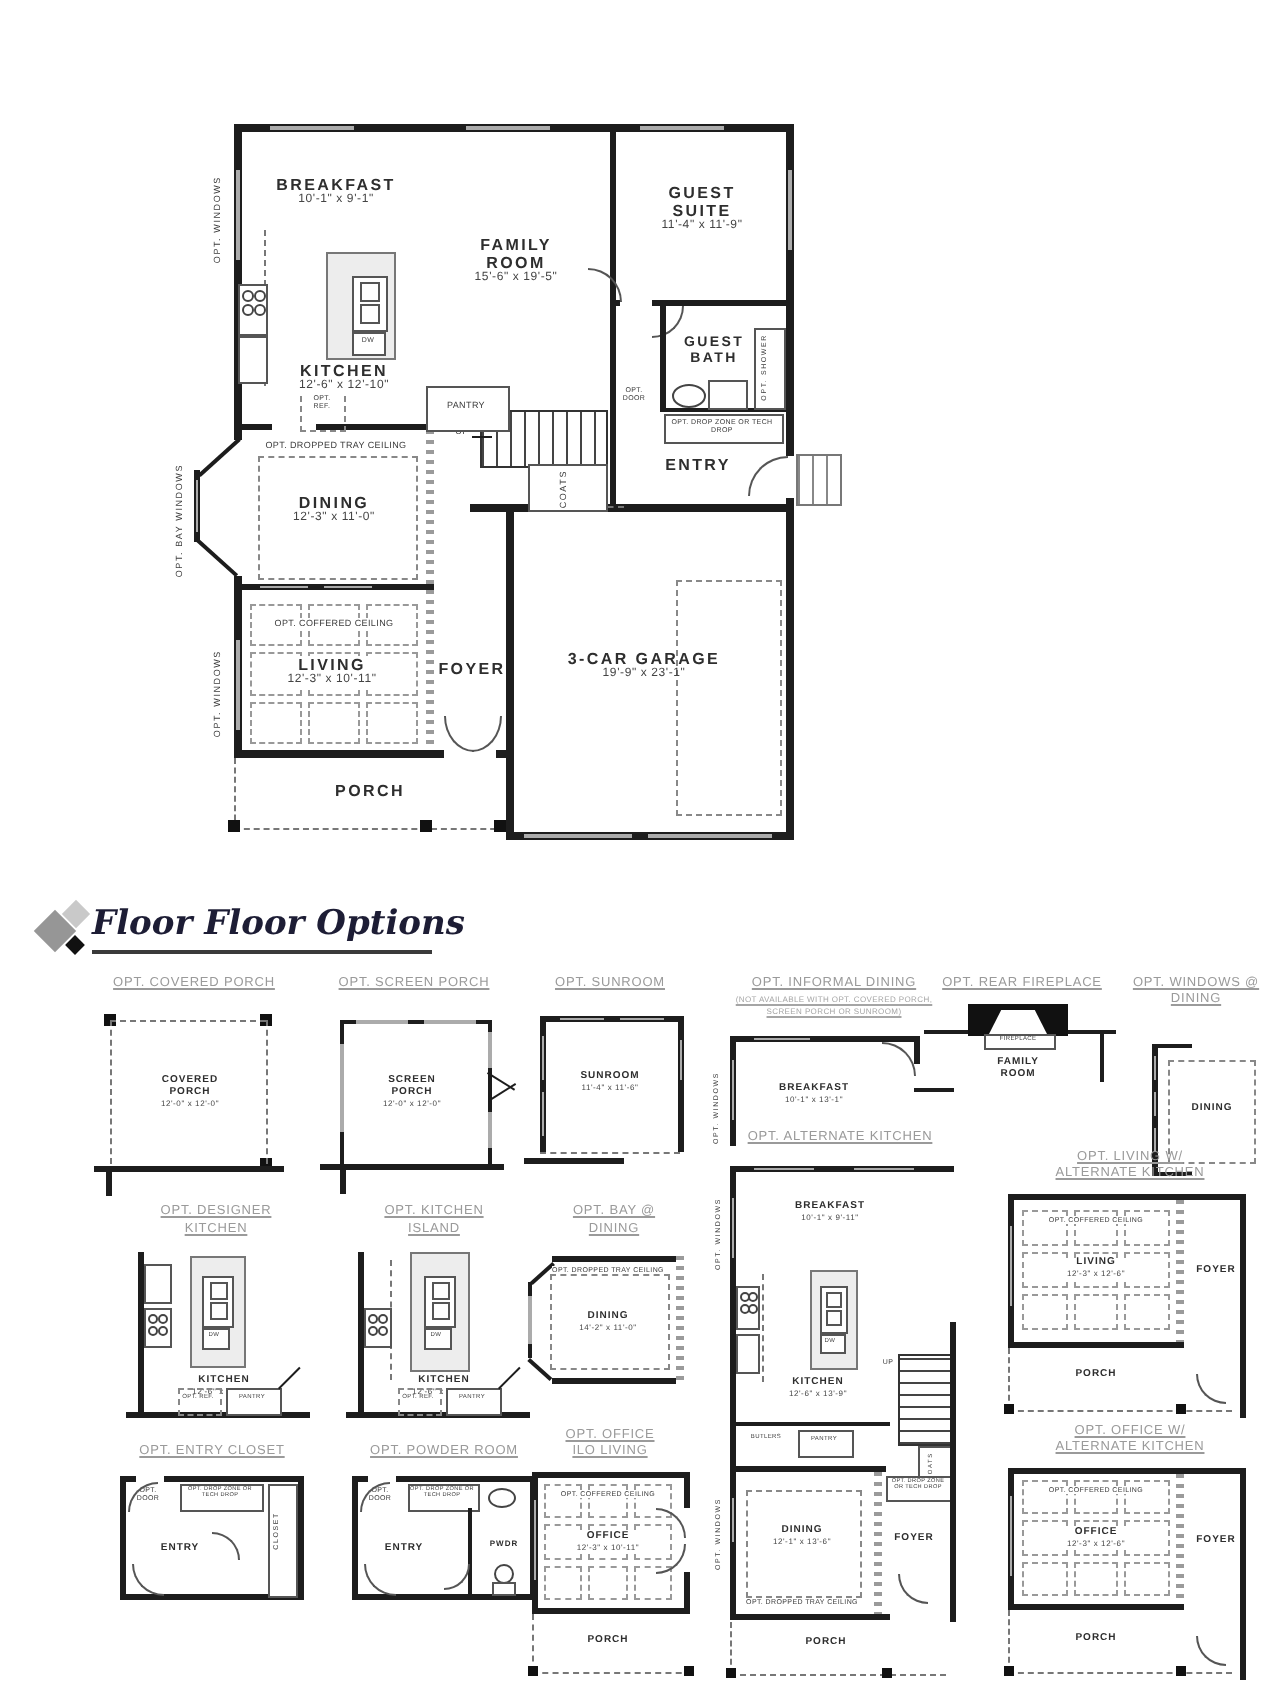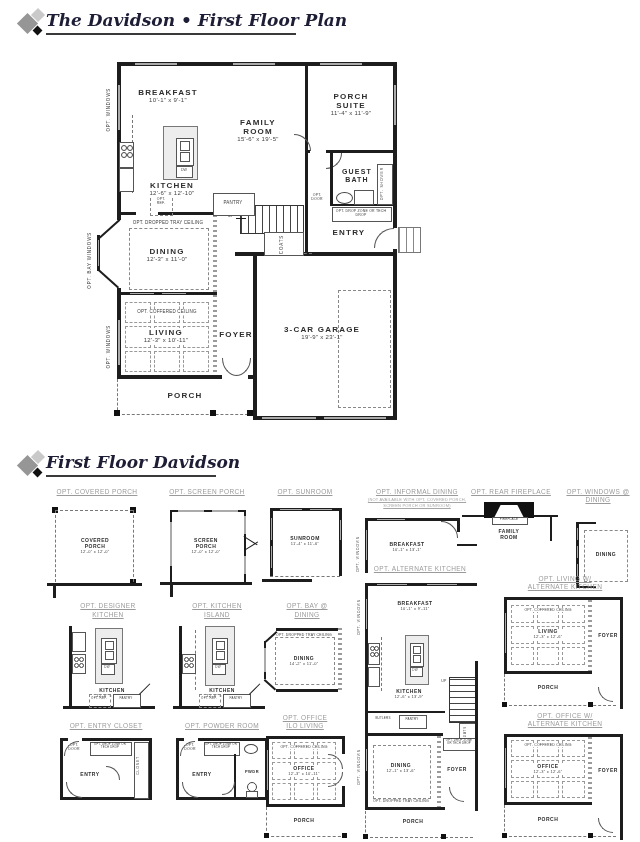--- a/index.html
+++ b/index.html
@@ -49,27 +49,20 @@
   .opt-note{position:absolute;font-size:4px;letter-spacing:.2px;color:#a5a5a5;text-align:center;
             transform:translateX(-50%);white-space:nowrap;text-decoration:underline;}
   .mini{position:absolute;}
   .circ{position:absolute;border:1px solid #444;border-radius:50%;}
 </style>
 </head>
 <body>
 
 <div class="page">
 
-  <div class="abs" style="left:0;top:0;width:640px;height:46px;">
-    <div class="diamond" style="left:20px;top:16px;width:15px;height:15px;background:#969696;"></div>
-    <div class="diamond" style="left:33px;top:10px;width:10px;height:10px;background:#c9c9c9;"></div>
-    <div class="diamond" style="left:34px;top:27px;width:7px;height:7px;background:#111;"></div>
-    <div class="sec-title" style="left:46px;top:10px;">The Davidson • First Floor Plan</div>
-    <div class="rule" style="left:46px;top:33px;width:250px;height:2px;"></div>
-  </div>
 
   <div>
 
     <div class="w" style="left:117px;top:62px;width:280px;height:4px;"></div>
     <div class="win" style="left:135px;top:63px;width:42px;height:2px;"></div>
     <div class="win" style="left:233px;top:63px;width:42px;height:2px;"></div>
     <div class="win" style="left:320px;top:63px;width:42px;height:2px;"></div>
     <div class="w" style="left:117px;top:62px;width:4px;height:158px;"></div>
     <div class="win" style="left:118px;top:85px;width:2px;height:45px;"></div>
 
@@ -171,21 +164,21 @@
 
     <div class="room" style="left:168px;top:88px;">
       <span style="display:block;">BREAKFAST</span>
       <span class="dim">10'-1" x 9'-1"</span>
     </div>
     <div class="room wrap" style="left:258px;top:118px;width:54px;">
       <span style="display:block;">FAMILY ROOM</span>
       <span class="dim">15'-6" x 19'-5"</span>
     </div>
     <div class="room wrap" style="left:351px;top:92px;width:44px;">
-      <span style="display:block;">PORCH SUITE</span>
+      <span style="display:block;">GUEST SUITE</span>
       <span class="dim">11'-4" x 11'-9"</span>
     </div>
     <div class="room" style="left:172px;top:181px;">
       <span style="display:block;">KITCHEN</span>
       <span class="dim">12'-6" x 12'-10"</span>
     </div>
     <div class="room wrap" style="left:357px;top:168px;width:34px;font-size:7px;background:none;">
       <span style="display:block;">GUEST BATH</span>
     </div>
     <div class="room" style="left:349px;top:228px;background:none;">
@@ -212,21 +205,21 @@
 
     <div class="vtext" style="left:107px;top:88px;">OPT. WINDOWS</div>
     <div class="vtext" style="left:88px;top:232px;">OPT. BAY WINDOWS</div>
     <div class="vtext" style="left:107px;top:325px;">OPT. WINDOWS</div>
   </div>
 
   <div class="abs" style="left:0;top:448px;width:640px;height:40px;">
     <div class="diamond" style="left:20px;top:10px;width:15px;height:15px;background:#969696;"></div>
     <div class="diamond" style="left:33px;top:4px;width:10px;height:10px;background:#c9c9c9;"></div>
     <div class="diamond" style="left:34px;top:21px;width:7px;height:7px;background:#111;"></div>
-    <div class="sec-title" style="left:46px;top:4px;">First Floor Davidson</div>
+    <div class="sec-title" style="left:46px;top:4px;">Floor Floor Options</div>
     <div class="rule" style="left:46px;top:27px;width:170px;height:2px;"></div>
   </div>
 
   <div class="mini" style="left:45px;top:488px;width:105px;height:112px;">
     <div class="opt-title" style="left:52px;top:0;">OPT. COVERED PORCH</div>
     <div class="post" style="left:7px;top:19px;width:6px;height:6px;"></div>
     <div class="post" style="left:85px;top:19px;width:6px;height:6px;"></div>
     <div class="post" style="left:85px;top:91px;width:6px;height:6px;"></div>
     <div class="dash" style="left:10px;top:22px;width:78px;"></div>
     <div class="dashv" style="left:10px;top:22px;height:72px;"></div>

